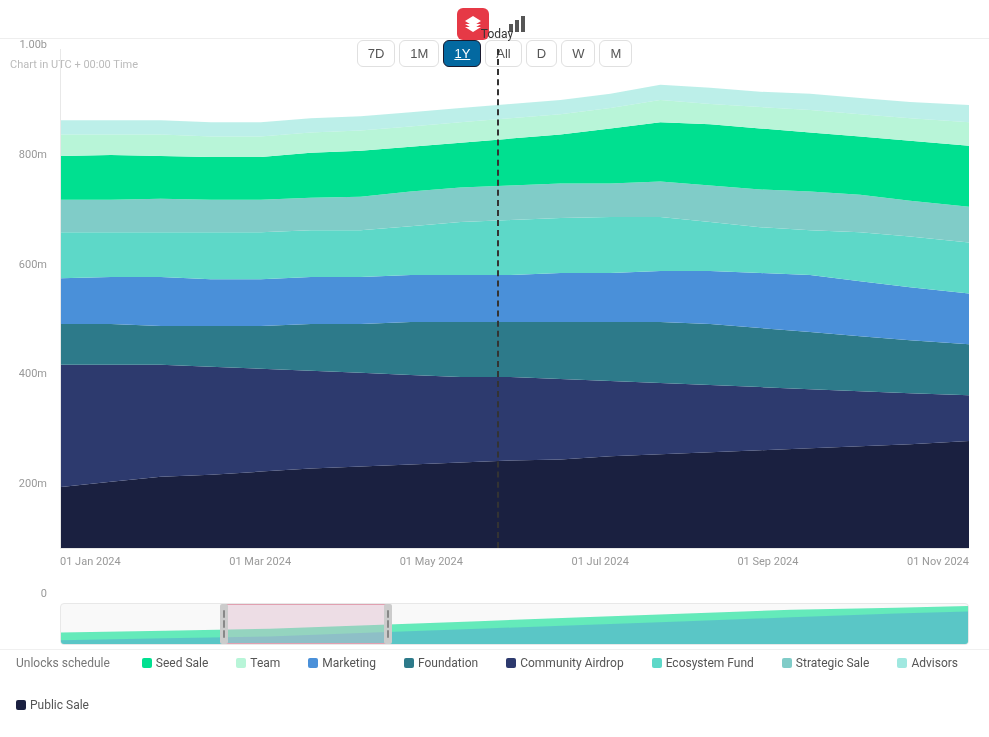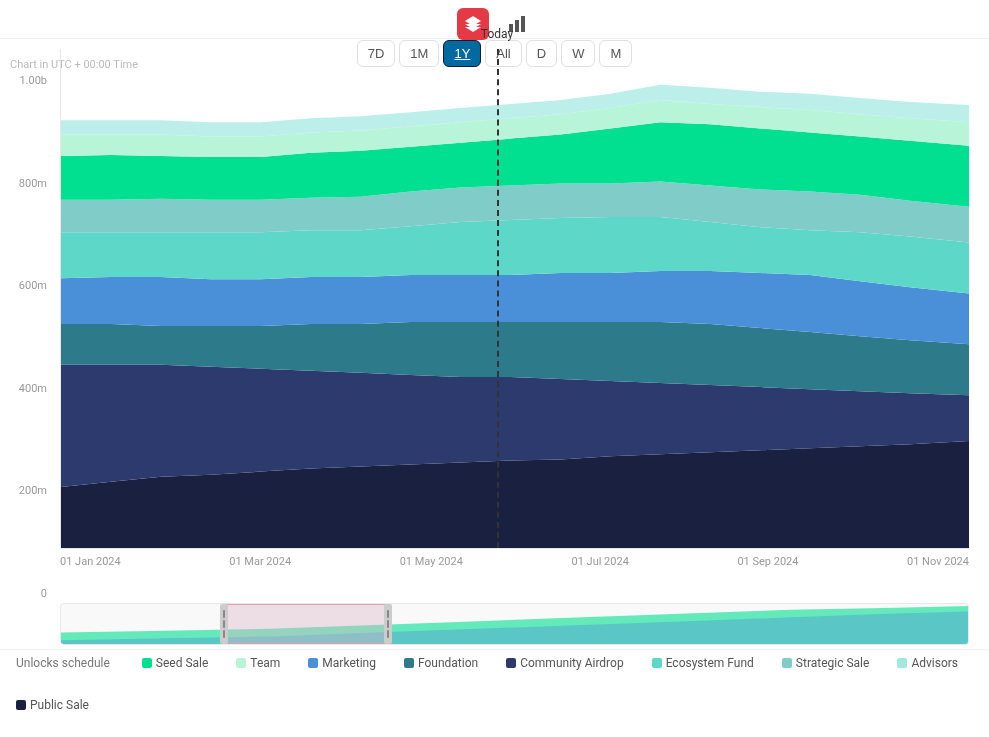--- a/index.html
+++ b/index.html
@@ -97,21 +97,20 @@
       justify-content: space-between;
       padding-bottom: 0;
     }
 
     .y-label {
       font-size: 11px;
       color: #999;
       text-align: right;
       padding-right: 8px;
       line-height: 1;
-      margin-top: 36px;
     }
 
     .chart-utc-label {
       position: absolute;
       top: 19px;
       left: 10px;
       font-size: 11px;
       color: #bbb;
     }
 

